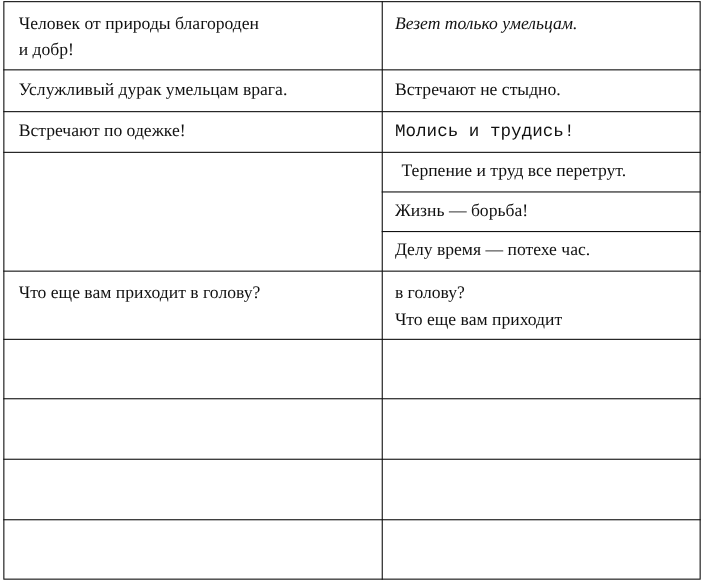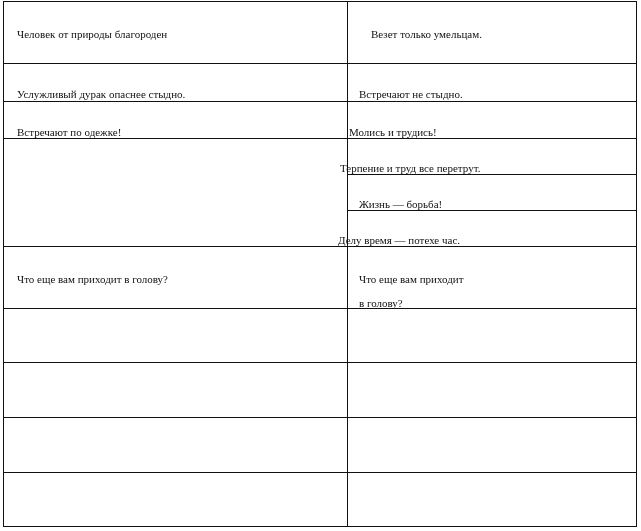--- a/index.html
+++ b/index.html
@@ -2,21 +2,21 @@
 <html><head>
 <meta charset="utf-8">
 <style>
   html, body { margin: 0; padding: 0; background: #ffffff; }
   body { width: 641px; height: 531px; position: relative; overflow: hidden;
          font-family: "Liberation Serif", "DejaVu Serif", serif; color: #111; }
   .tbl { position: absolute; left: 3px; top: 1px; width: 634px; height: 526px;
          border: 1.5px solid #111; box-sizing: border-box; }
   .hl { position: absolute; height: 0; border-top: 1.5px solid #111; }
   .vl { position: absolute; width: 0; border-left: 1.5px solid #111; }
-  .cell { position: absolute; font-size: 11px; line-height: 24px; box-sizing: border-box; margin-top: 12px; }
+  .cell { position: absolute; font-size: 16px; line-height: 24px; box-sizing: border-box; }
   .bold { font-weight: normal; }
 </style>
 </head>
 <body>
 
 <div class="tbl"></div>
 
 <div class="vl" style="left:347px; top:1px; height:526px;"></div>
 
 <div class="hl" style="left:3px; top:63px; width:634px;"></div>
@@ -27,34 +27,35 @@
 <div class="hl" style="left:347px; top:210px; width:290px;"></div>
 
 <div class="hl" style="left:3px; top:246px; width:634px;"></div>
 <div class="hl" style="left:3px; top:308px; width:634px;"></div>
 <div class="hl" style="left:3px; top:362px; width:634px;"></div>
 <div class="hl" style="left:3px; top:417px; width:634px;"></div>
 <div class="hl" style="left:3px; top:472px; width:634px;"></div>
 
 <div class="cell" style="left:17px; top:10px;">
   <div>Человек от природы благороден</div>
+  <div>и добр!</div>
 </div>
-<div class="cell" style="left:17px; top:70px;">Услужливый дурак опаснее стыдно.</div>
+<div class="cell" style="left:17px; top:70px;">Услужливый дурак умельцам врага.</div>
 <div class="cell" style="left:17px; top:108px;text-align:right;">Встречают по одежке!</div>
 <div class="cell bold" style="left:17px; top:255px;">Что еще вам приходит в голову?</div>
 
-<div class="cell" style="left:371px; top:10px;">Везет только умельцам.</div>
+<div class="cell" style="left:359px; top:10px;font-style:italic;">Везет только умельцам.</div>
 <div class="cell" style="left:359px; top:70px;">Встречают не стыдно.</div>
-<div class="cell" style="left:349px; top:108px;">Молись и трудись!</div>
-<div class="cell" style="left:340px; top:144px;">Терпение и труд все перетрут.</div>
+<div class="cell" style="left:359px; top:108px;font-family:Liberation Mono, monospace;">Молись и трудись!</div>
+<div class="cell" style="left:365px; top:144px;">Терпение и труд все перетрут.</div>
 <div class="cell" style="left:359px; top:180px;text-align:center;">Жизнь — борьба!</div>
-<div class="cell" style="left:338px; top:216px;">Делу время — потехе час.</div>
+<div class="cell" style="left:359px; top:216px;">Делу время — потехе час.</div>
 <div class="cell bold" style="left:359px; top:255px;">
+  <div>в голову?</div>
   <div>Что еще вам приходит</div>
-  <div>в голову?</div>
 </div>
 
 <div class="cell" style="left:5px; top:310px; width:340px; height:51px;"></div>
 <div class="cell" style="left:349px; top:310px; width:286px; height:51px;"></div>
 <div class="cell" style="left:5px; top:364px; width:340px; height:52px;"></div>
 <div class="cell" style="left:349px; top:364px; width:286px; height:52px;"></div>
 <div class="cell" style="left:5px; top:419px; width:340px; height:52px;"></div>
 <div class="cell" style="left:349px; top:419px; width:286px; height:52px;"></div>
 <div class="cell" style="left:5px; top:474px; width:340px; height:51px;"></div>
 <div class="cell" style="left:349px; top:474px; width:286px; height:51px;"></div>

